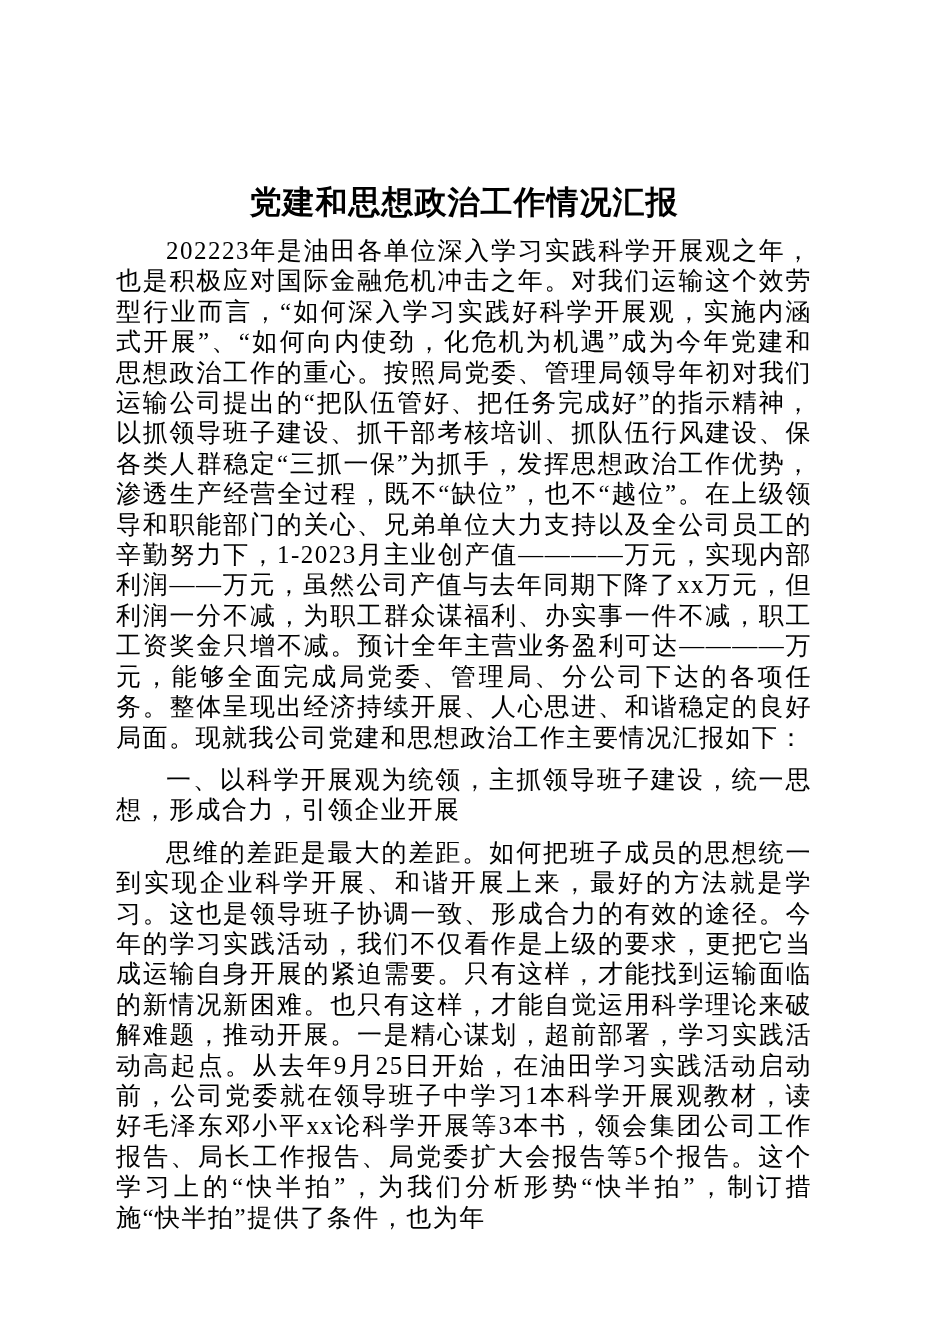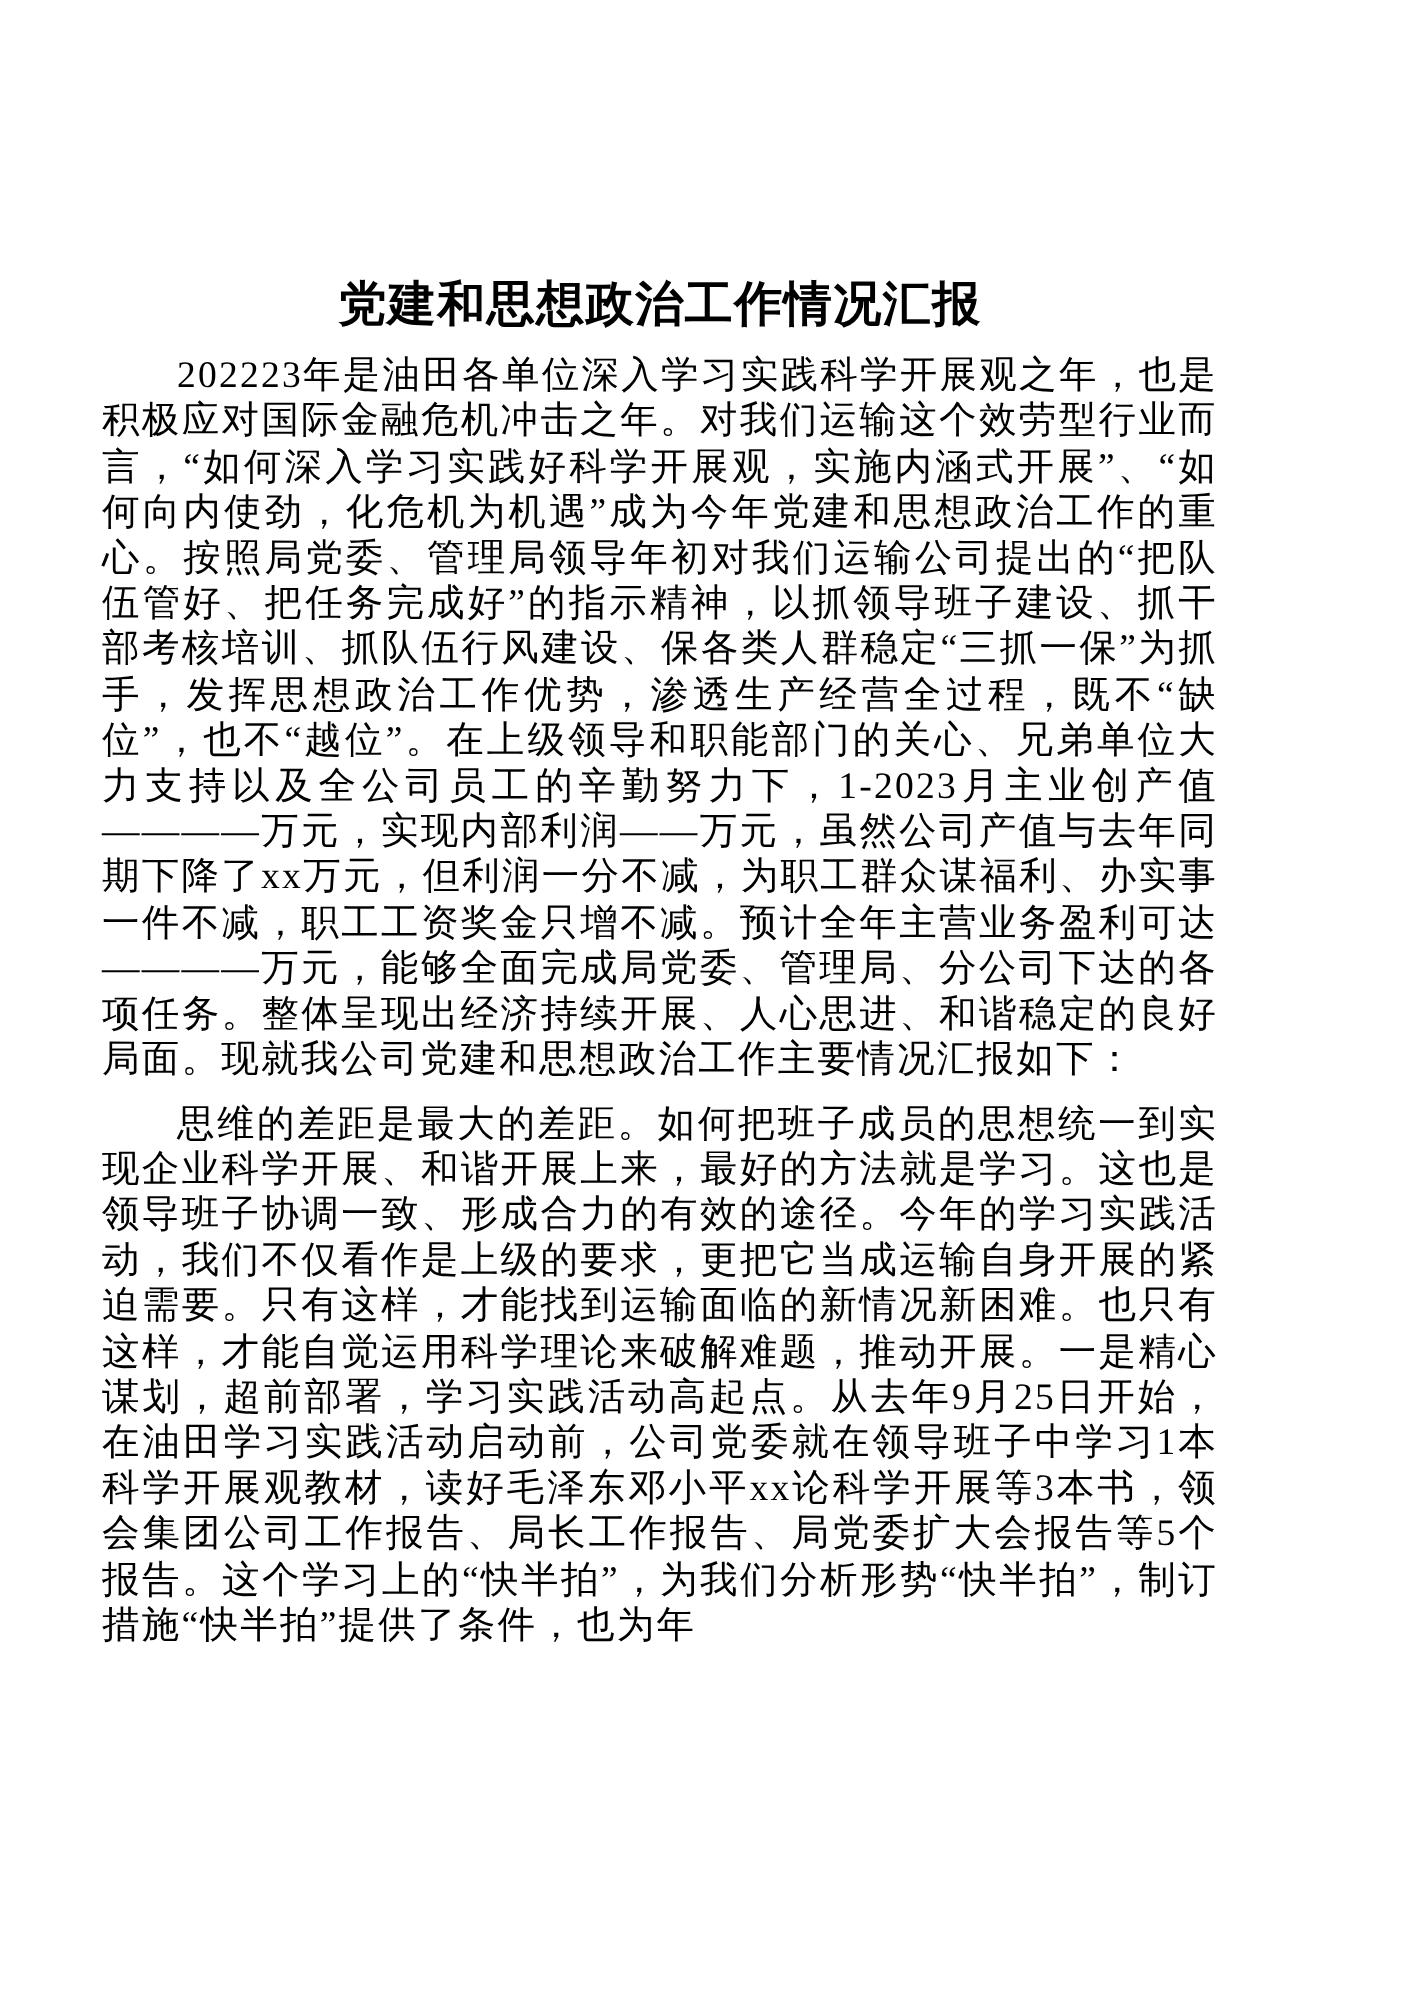--- a/index.html
+++ b/index.html
@@ -7,21 +7,21 @@
     padding: 0;
     background: #ffffff;
   }
   .page {
     position: relative;
     width: 950px;
     height: 1344px;
     margin: 0 auto;
     background: #ffffff;
     box-sizing: border-box;
-    padding: 182px 126px 0 56px;
+    padding: 182px 126px 0 104px;
     overflow: hidden;
     font-family: "Liberation Serif", "DejaVu Serif", serif;
     color: #000000;
   }
   .doc-title {
     margin: 0 0 14px 0;
     text-align: center;
     font-size: 32px;
     font-weight: bold;
     line-height: 1.25;
@@ -42,15 +42,16 @@
   }
 </style>
 </head>
 <body>
 
 <div class="page">
   <h1 class="doc-title">党建和思想政治工作情况汇报</h1>
 
   <p class="para">202223年是油田各单位深入学习实践科学开展观之年，也是积极应对国际金融危机冲击之年。对我们运输这个效劳型行业而言，“如何深入学习实践好科学开展观，实施内涵式开展”、“如何向内使劲，化危机为机遇”成为今年党建和思想政治工作的重心。按照局党委、管理局领导年初对我们运输公司提出的“把队伍管好、把任务完成好”的指示精神，以抓领导班子建设、抓干部考核培训、抓队伍行风建设、保各类人群稳定“三抓一保”为抓手，发挥思想政治工作优势，渗透生产经营全过程，既不“缺位”，也不“越位”。在上级领导和职能部门的关心、兄弟单位大力支持以及全公司员工的辛勤努力下，1-2023月主业创产值————万元，实现内部利润——万元，虽然公司产值与去年同期下降了xx万元，但利润一分不减，为职工群众谋福利、办实事一件不减，职工工资奖金只增不减。预计全年主营业务盈利可达————万元，能够全面完成局党委、管理局、分公司下达的各项任务。整体呈现出经济持续开展、人心思进、和谐稳定的良好局面。现就我公司党建和思想政治工作主要情况汇报如下：</p>
 
+  <p class="para">一、以科学开展观为统领，主抓领导班子建设，统一思想，形成合力，引领企业开展</p>
 
   <p class="para">思维的差距是最大的差距。如何把班子成员的思想统一到实现企业科学开展、和谐开展上来，最好的方法就是学习。这也是领导班子协调一致、形成合力的有效的途径。今年的学习实践活动，我们不仅看作是上级的要求，更把它当成运输自身开展的紧迫需要。只有这样，才能找到运输面临的新情况新困难。也只有这样，才能自觉运用科学理论来破解难题，推动开展。一是精心谋划，超前部署，学习实践活动高起点。从去年9月25日开始，在油田学习实践活动启动前，公司党委就在领导班子中学习1本科学开展观教材，读好毛泽东邓小平xx论科学开展等3本书，领会集团公司工作报告、局长工作报告、局党委扩大会报告等5个报告。这个学习上的“快半拍”，为我们分析形势“快半拍”，制订措施“快半拍”提供了条件，也为年</p>
 </div>
 
 </body></html>

